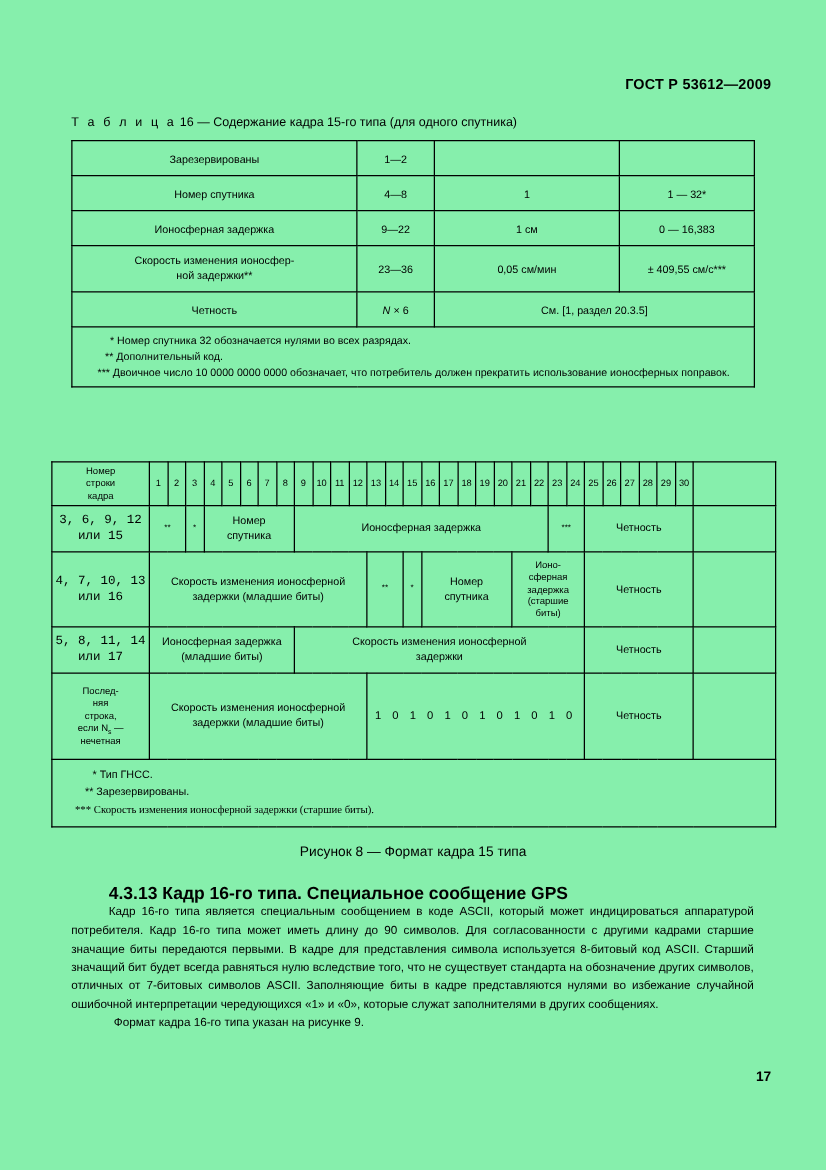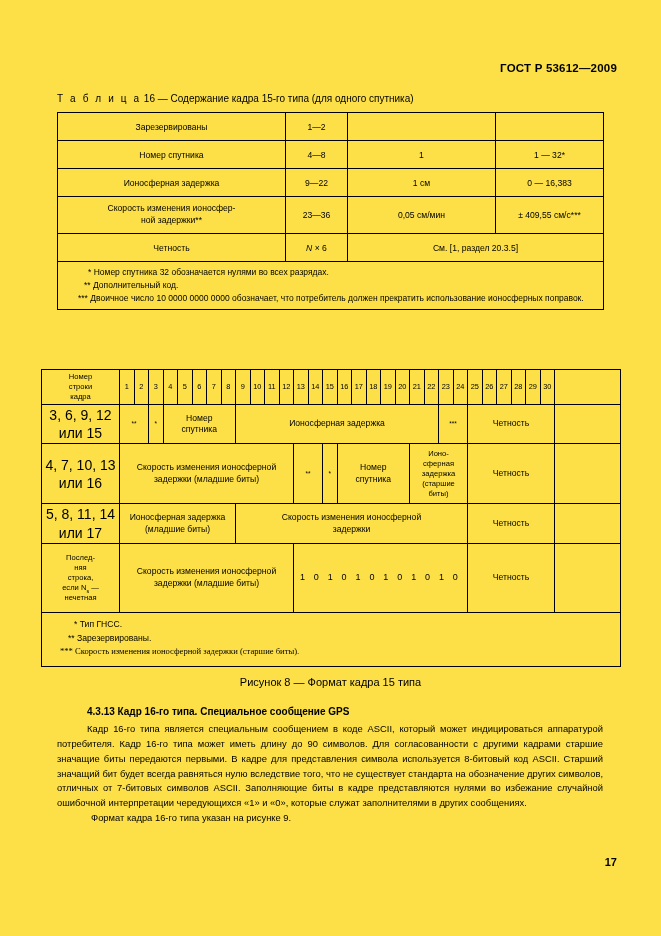--- a/index.html
+++ b/index.html
@@ -13,21 +13,21 @@
     font-family: "Liberation Sans", sans-serif;
     color: #000000;
     position: relative;
     overflow: hidden;
   }
   .page {
     position: absolute;
     left: 0; top: 0;
     width: 661px;
     height: 936px;
-    background: #fde047;
+    background: #86efac;
   }
   .header {
     position: absolute;
     right: 44px;
     top: 62px;
     font-size: 11.5px;
     font-weight: bold;
     letter-spacing: 0.2px;
     white-space: nowrap;
   }
@@ -95,22 +95,23 @@
     text-align: center;
     vertical-align: middle;
     padding: 1px 1px;
     line-height: 1.25;
   }
   table.fmt td.bitno {
     font-size: 7.4px;
     padding: 0;
   }
   table.fmt td.rowhead {
-    font-size: 14px;
+    font-size: 10px;
     line-height: 1.3;
+    font-family: Liberation Mono, monospace;
   }
   table.fmt td.colhead {
     font-size: 7.6px;
     line-height: 1.3;
   }
   table.fmt td.lbl {
     font-size: 8.6px;
     line-height: 1.35;
   }
   table.fmt td.small {
@@ -138,21 +139,21 @@
     top: 676px;
     width: 661px;
     text-align: center;
     font-size: 11px;
   }
 
   .sect-head {
     position: absolute;
     left: 87px;
     top: 706px;
-    font-size: 10px;
+    font-size: 14px;
     font-weight: bold;
   }
   .body-text {
     position: absolute;
     left: 57px;
     top: 722px;
     width: 546px;
     font-size: 9.4px;
     line-height: 1.58;
     text-align: justify;

